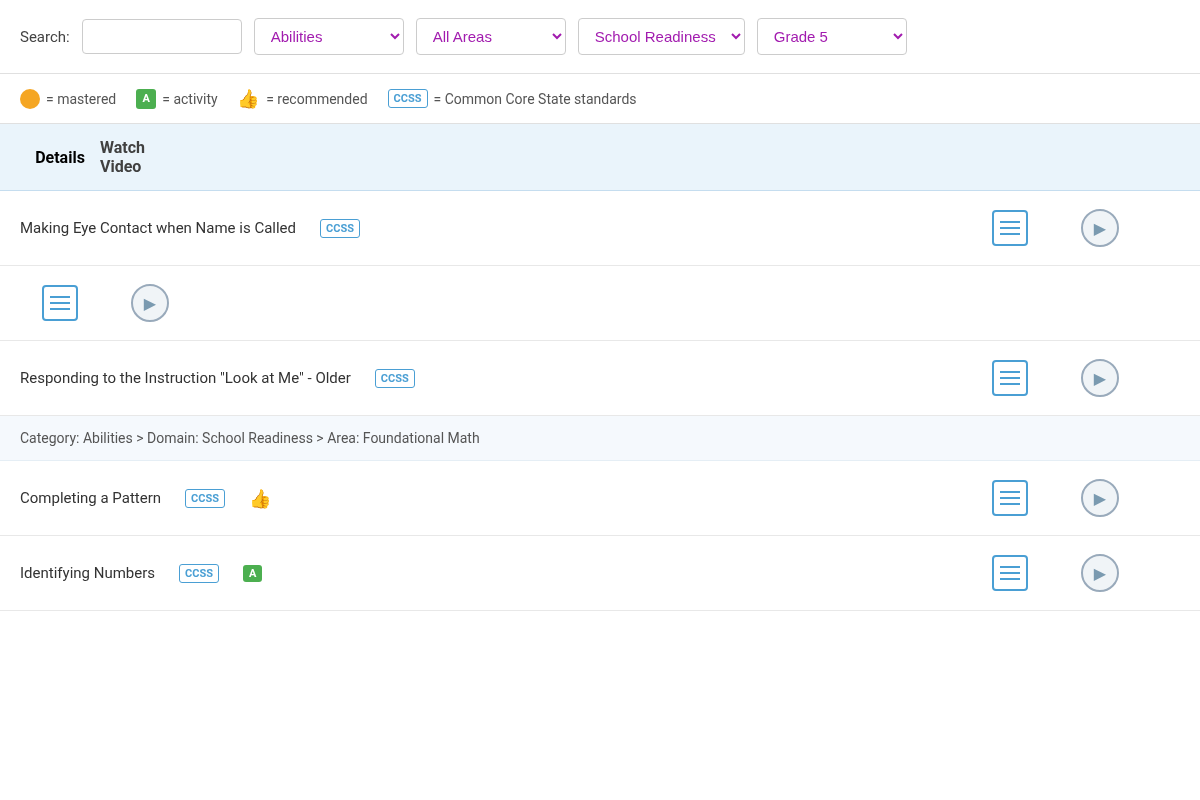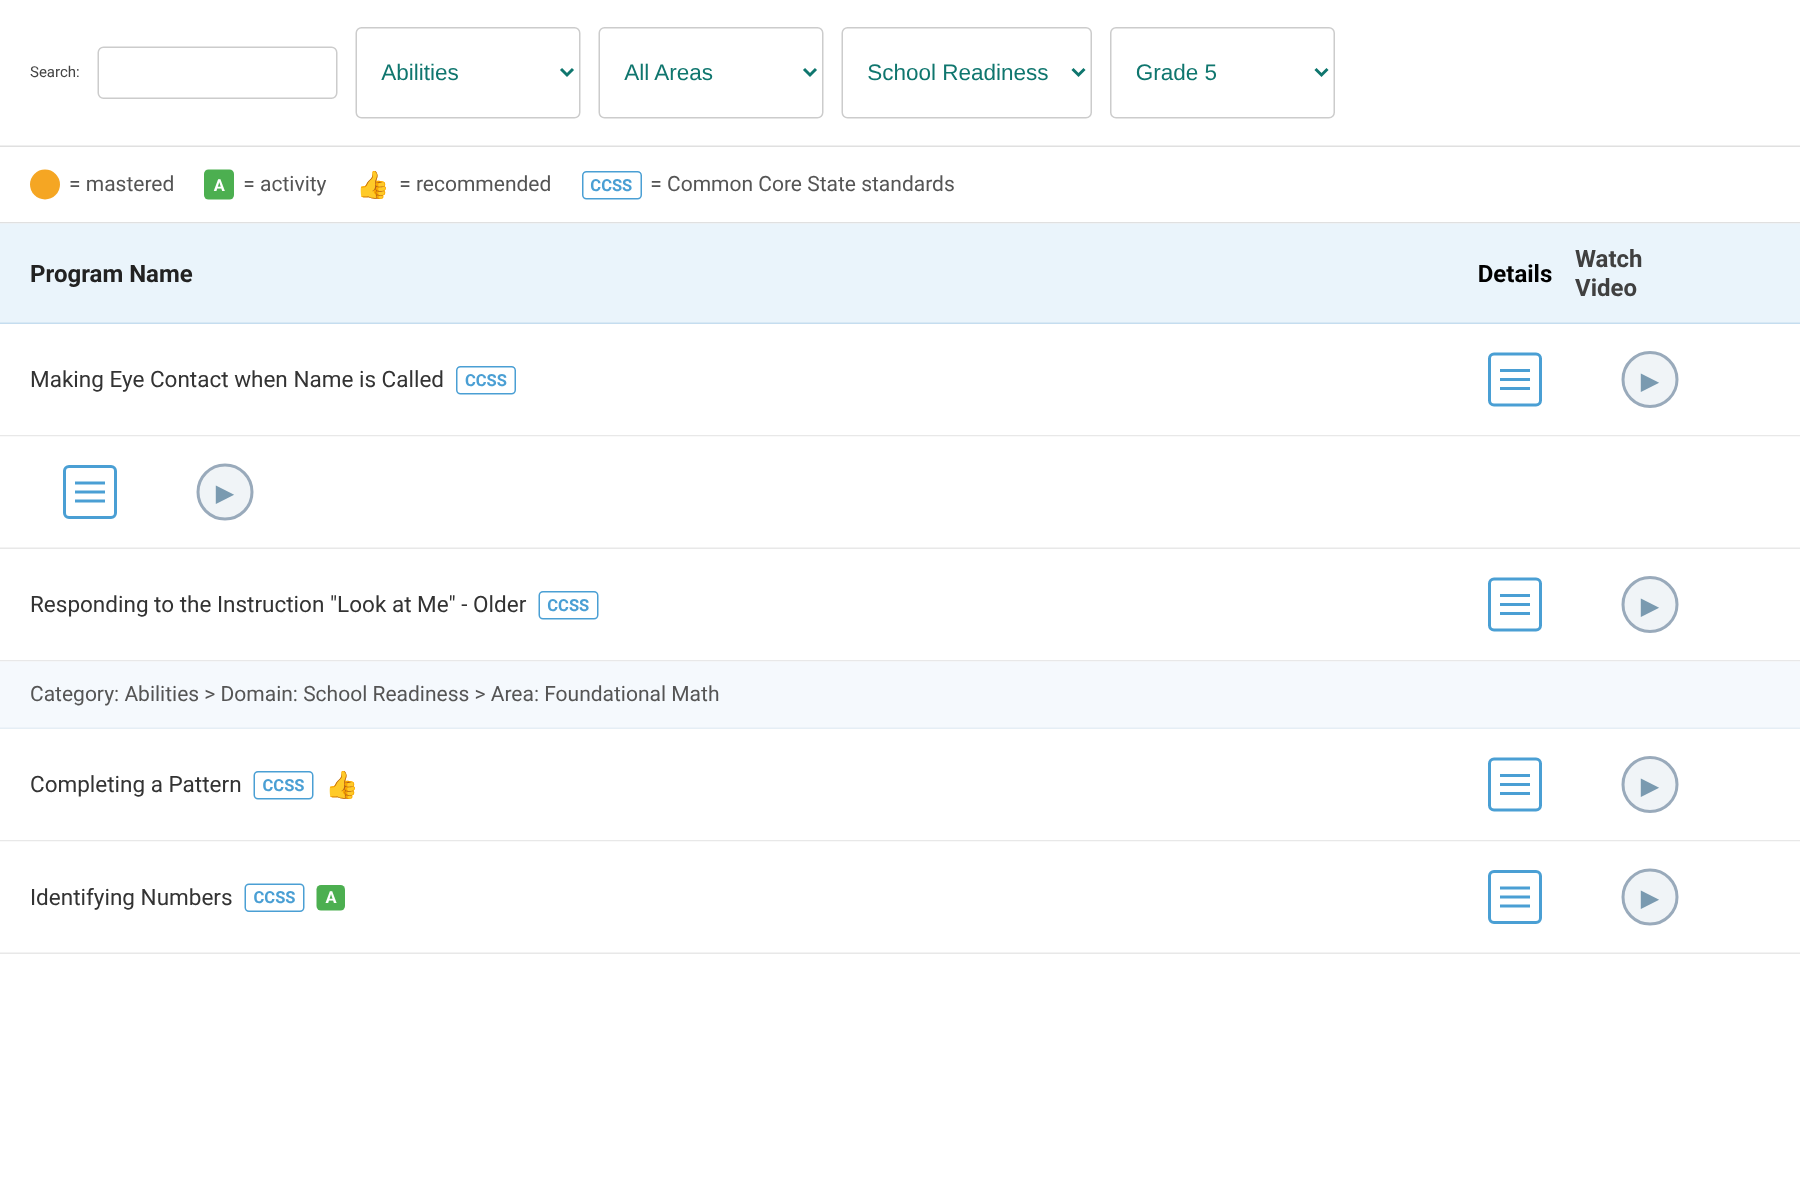--- a/index.html
+++ b/index.html
@@ -13,39 +13,39 @@
     
     .search-bar {
       display: flex;
       align-items: center;
       padding: 18px 20px;
       border-bottom: 1px solid #e0e0e0;
       gap: 12px;
       background: #fff;
     }
     .search-label {
-      font-size: 10px;
+      font-size: 15px;
       color: #444;
       white-space: nowrap;
     }
     .search-input {
       border: 1px solid #ccc;
       border-radius: 4px;
       padding: 8px 12px;
       font-size: 15px;
       width: 160px;
       outline: none;
       color: #333;
     }
     .filter-select {
       border: 1px solid #ccc;
       border-radius: 4px;
-      padding: 20px 12px;
-      font-size: 15px;
-      color: #0f766e;
+      padding: 8px 12px;
+      font-size: 15px;
+      color: #a21caf;
       background: #fff;
       cursor: pointer;
       outline: none;
       min-width: 150px;
     }
 
     
     .legend {
       display: flex;
       align-items: center;
@@ -135,21 +135,21 @@
       padding: 18px 20px;
       border-bottom: 1px solid #e8e8e8;
       background: #fff;
     }
     .program-name {
       flex: 1;
       font-size: 15px;
       color: #333;
       display: flex;
       align-items: center;
-      gap: 8px;
+      gap: 24px;
     }
 
     
     .ccss-badge {
       border: 1px solid #4a9fd4;
       color: #4a9fd4;
       font-size: 11px;
       font-weight: bold;
       padding: 2px 5px;
       border-radius: 3px;
@@ -253,21 +253,20 @@
     <span class="legend-recommended">👍</span>
     <span>= recommended</span>
   </div>
   <div class="legend-item">
     <span class="ccss-badge">CCSS</span>
     <span>= Common Core State standards</span>
   </div>
 </div>
 
 <div class="table-header">
-  <div class="col-program-name">Program Name</div>
   <div class="col-details">Details</div>
   <div class="col-watch-video">Watch<br>Video</div>
   <div class="col-extra"></div>
 </div>
 
 <div id="table-body">
     <div class="program-row">
       <div class="program-name">
         <span>Making Eye Contact when Name is Called</span>
         <span class="ccss-badge">CCSS</span>

